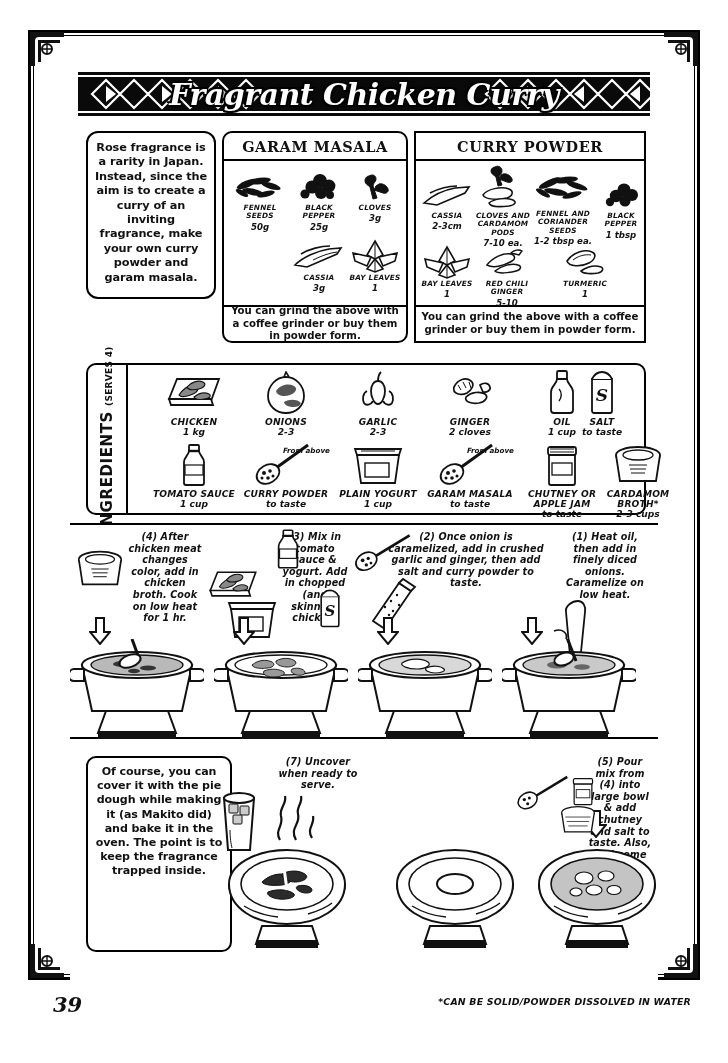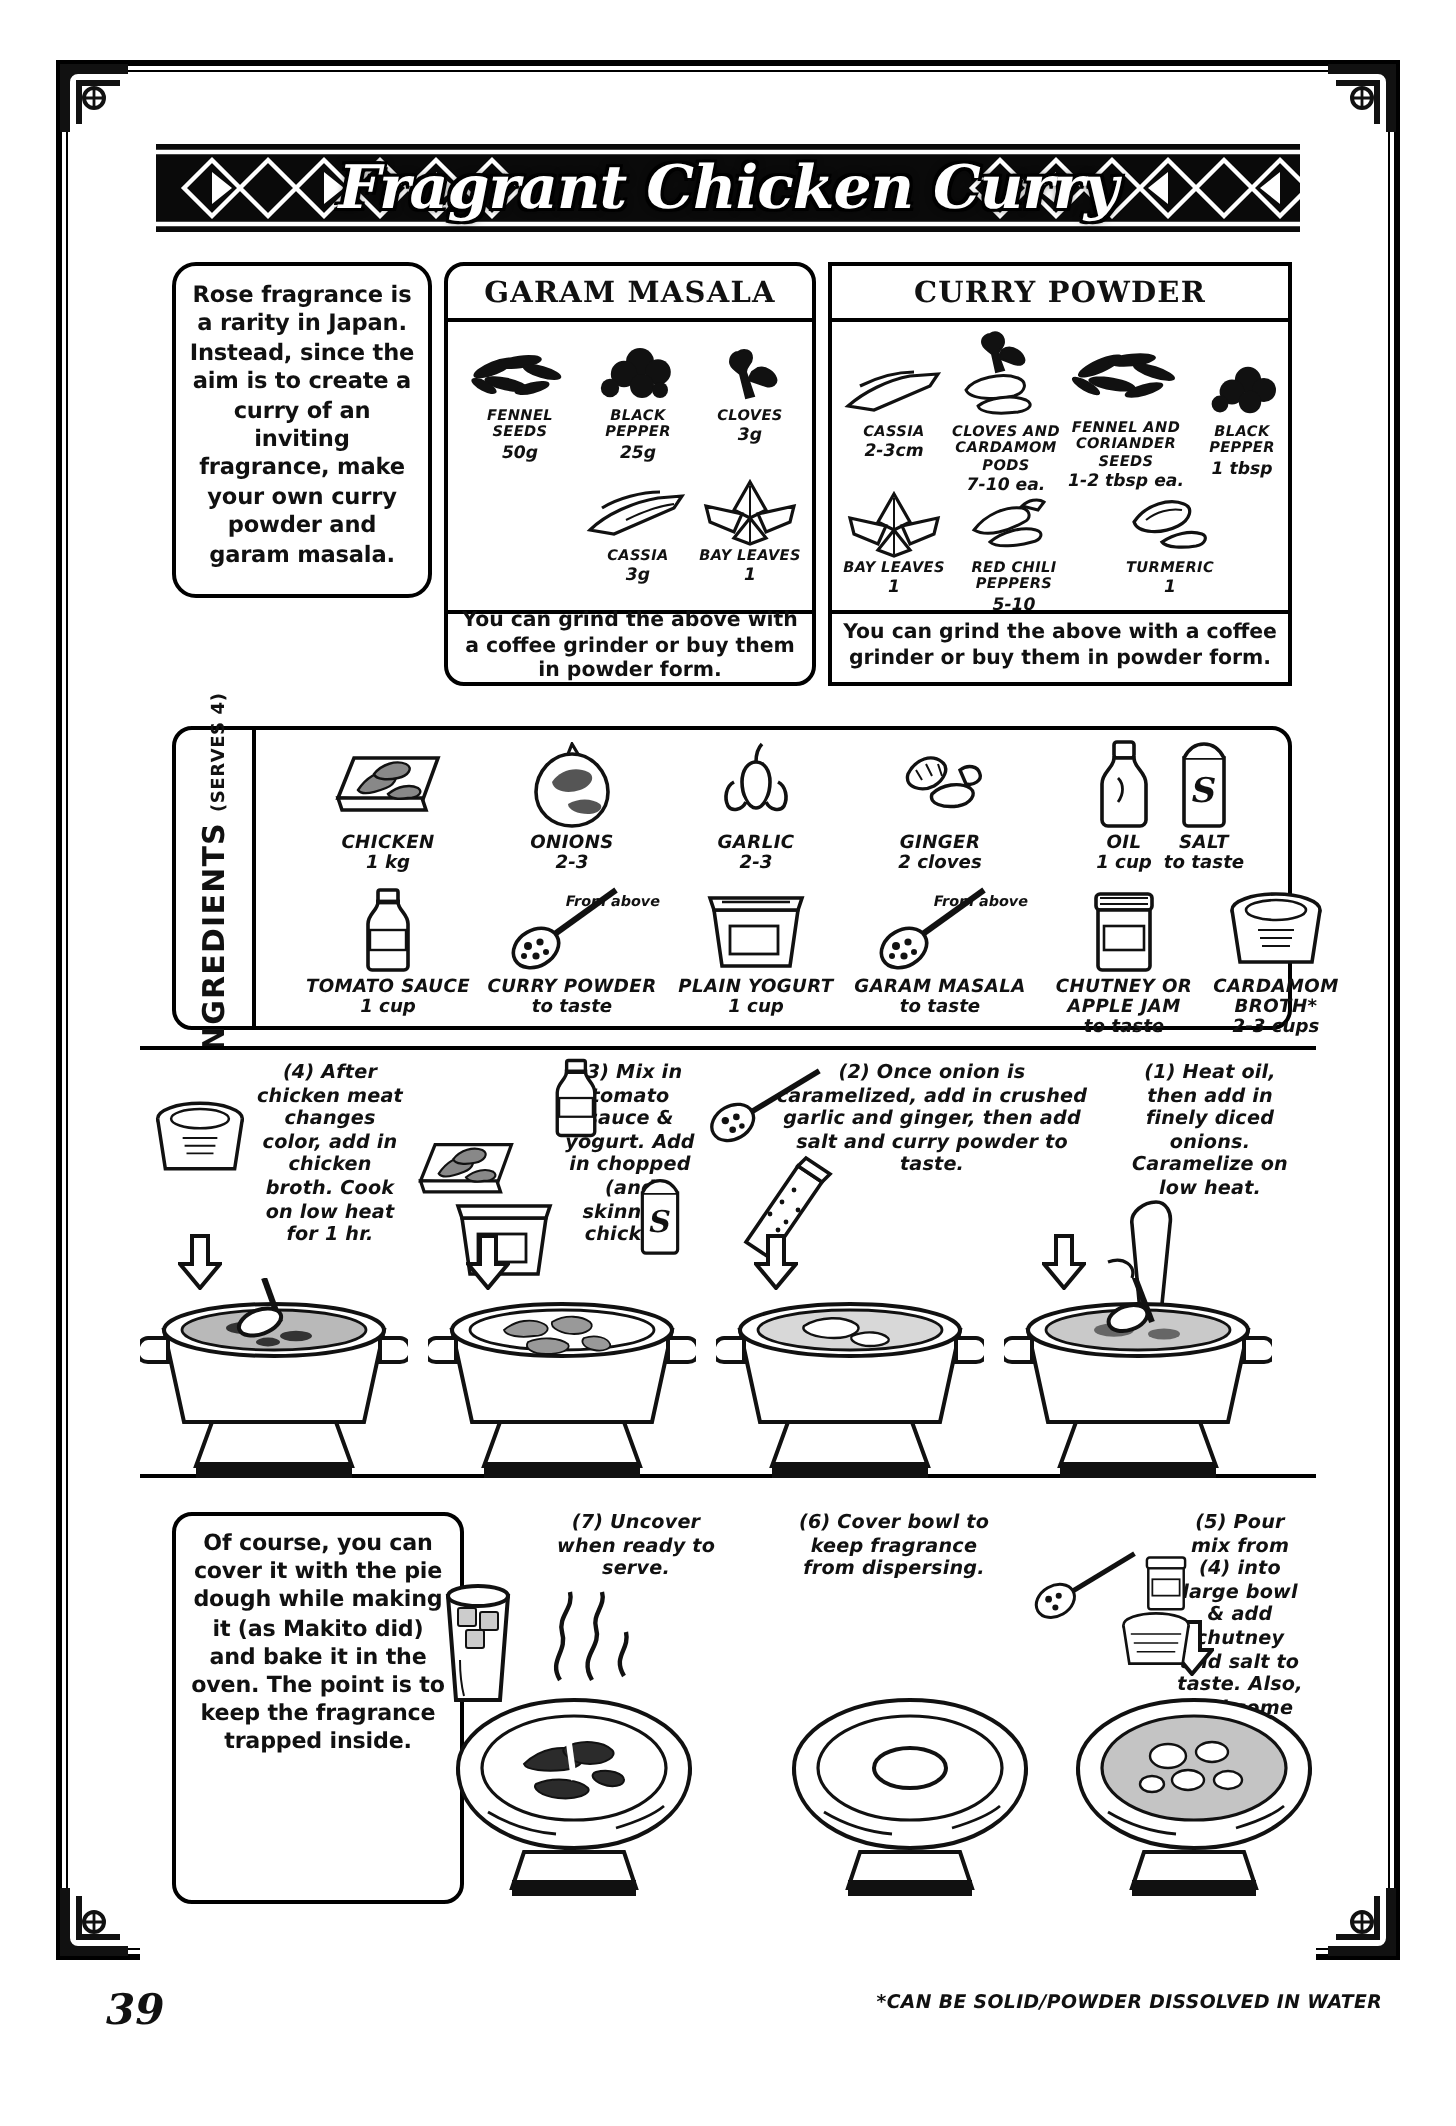--- a/index.html
+++ b/index.html
@@ -369,21 +369,21 @@
       <div class="spice-cell" style="left:62px;top:82px;">
         <div class="spice-art">
           <svg width="52" height="32" viewBox="0 0 52 32">
               <g fill="#fff" stroke="#111" stroke-width="1.5">
                 <path d="M6 18c6-8 16-12 24-11 4 1 5 5 1 7-7 4-18 8-25 4z"></path>
                 <path d="M30 6c3-3 8-4 11-2l-3 4z"></path>
                 <path d="M14 24c6-5 16-8 23-6 4 1 3 5-2 6-7 2-18 3-21 0z"></path>
               </g>
             </svg>
         </div>
-        <div class="spice-name">RED CHILI PEPPERS</div>
+        <div class="spice-name">RED CHILI GINGER</div>
         <div class="spice-qty">5-10</div>
       </div>
 
       <div class="spice-cell" style="left:140px;top:82px;">
         <div class="spice-art">
           <svg width="52" height="32" viewBox="0 0 52 32">
               <g fill="#fff" stroke="#111" stroke-width="1.6">
                 <path d="M8 14c6-9 18-12 25-9 5 2 3 8-3 11-8 4-20 4-22-2z"></path>
                 <path d="M22 24c6-4 14-6 20-4 3 1 2 5-3 6-6 1-15 1-17-2z"></path>
               </g>
@@ -804,21 +804,20 @@
     </div>
   </div>
 
   <div class="box bottom-band">
 
     <div class="quote-box">
       <p>Of course, you can cover it with the pie dough while making it (as Makito did) and bake it in the oven. The point is to keep the fragrance trapped inside.</p>
     </div>
 
     <div class="step-text" style="left:205px;top:8px;width:86px;">(7) Uncover when ready to serve.</div>
-    <div class="step-text" style="left:325px;top:8px;width:104px;">(6) Cover bowl to keep fragrance from dispersing.</div>
     <div class="step-text" style="left:518px;top:8px;width:64px;">(5) Pour mix from (4) into large bowl &amp; add chutney and salt to taste. Also, add some garam masala.</div>
 
     <div style="position:absolute;left:146px;top:44px;">
       <svg width="46" height="62" viewBox="0 0 46 62">
           <g fill="#fff" stroke="#111" stroke-width="2">
             <path d="M8 6h30l-4 52H12z"></path>
             <ellipse cx="23" cy="6" rx="15" ry="5"></ellipse>
           </g>
           <g fill="#ccc" stroke="#111" stroke-width="1">
             <rect x="13" y="12" width="9" height="9" rx="1"></rect>

